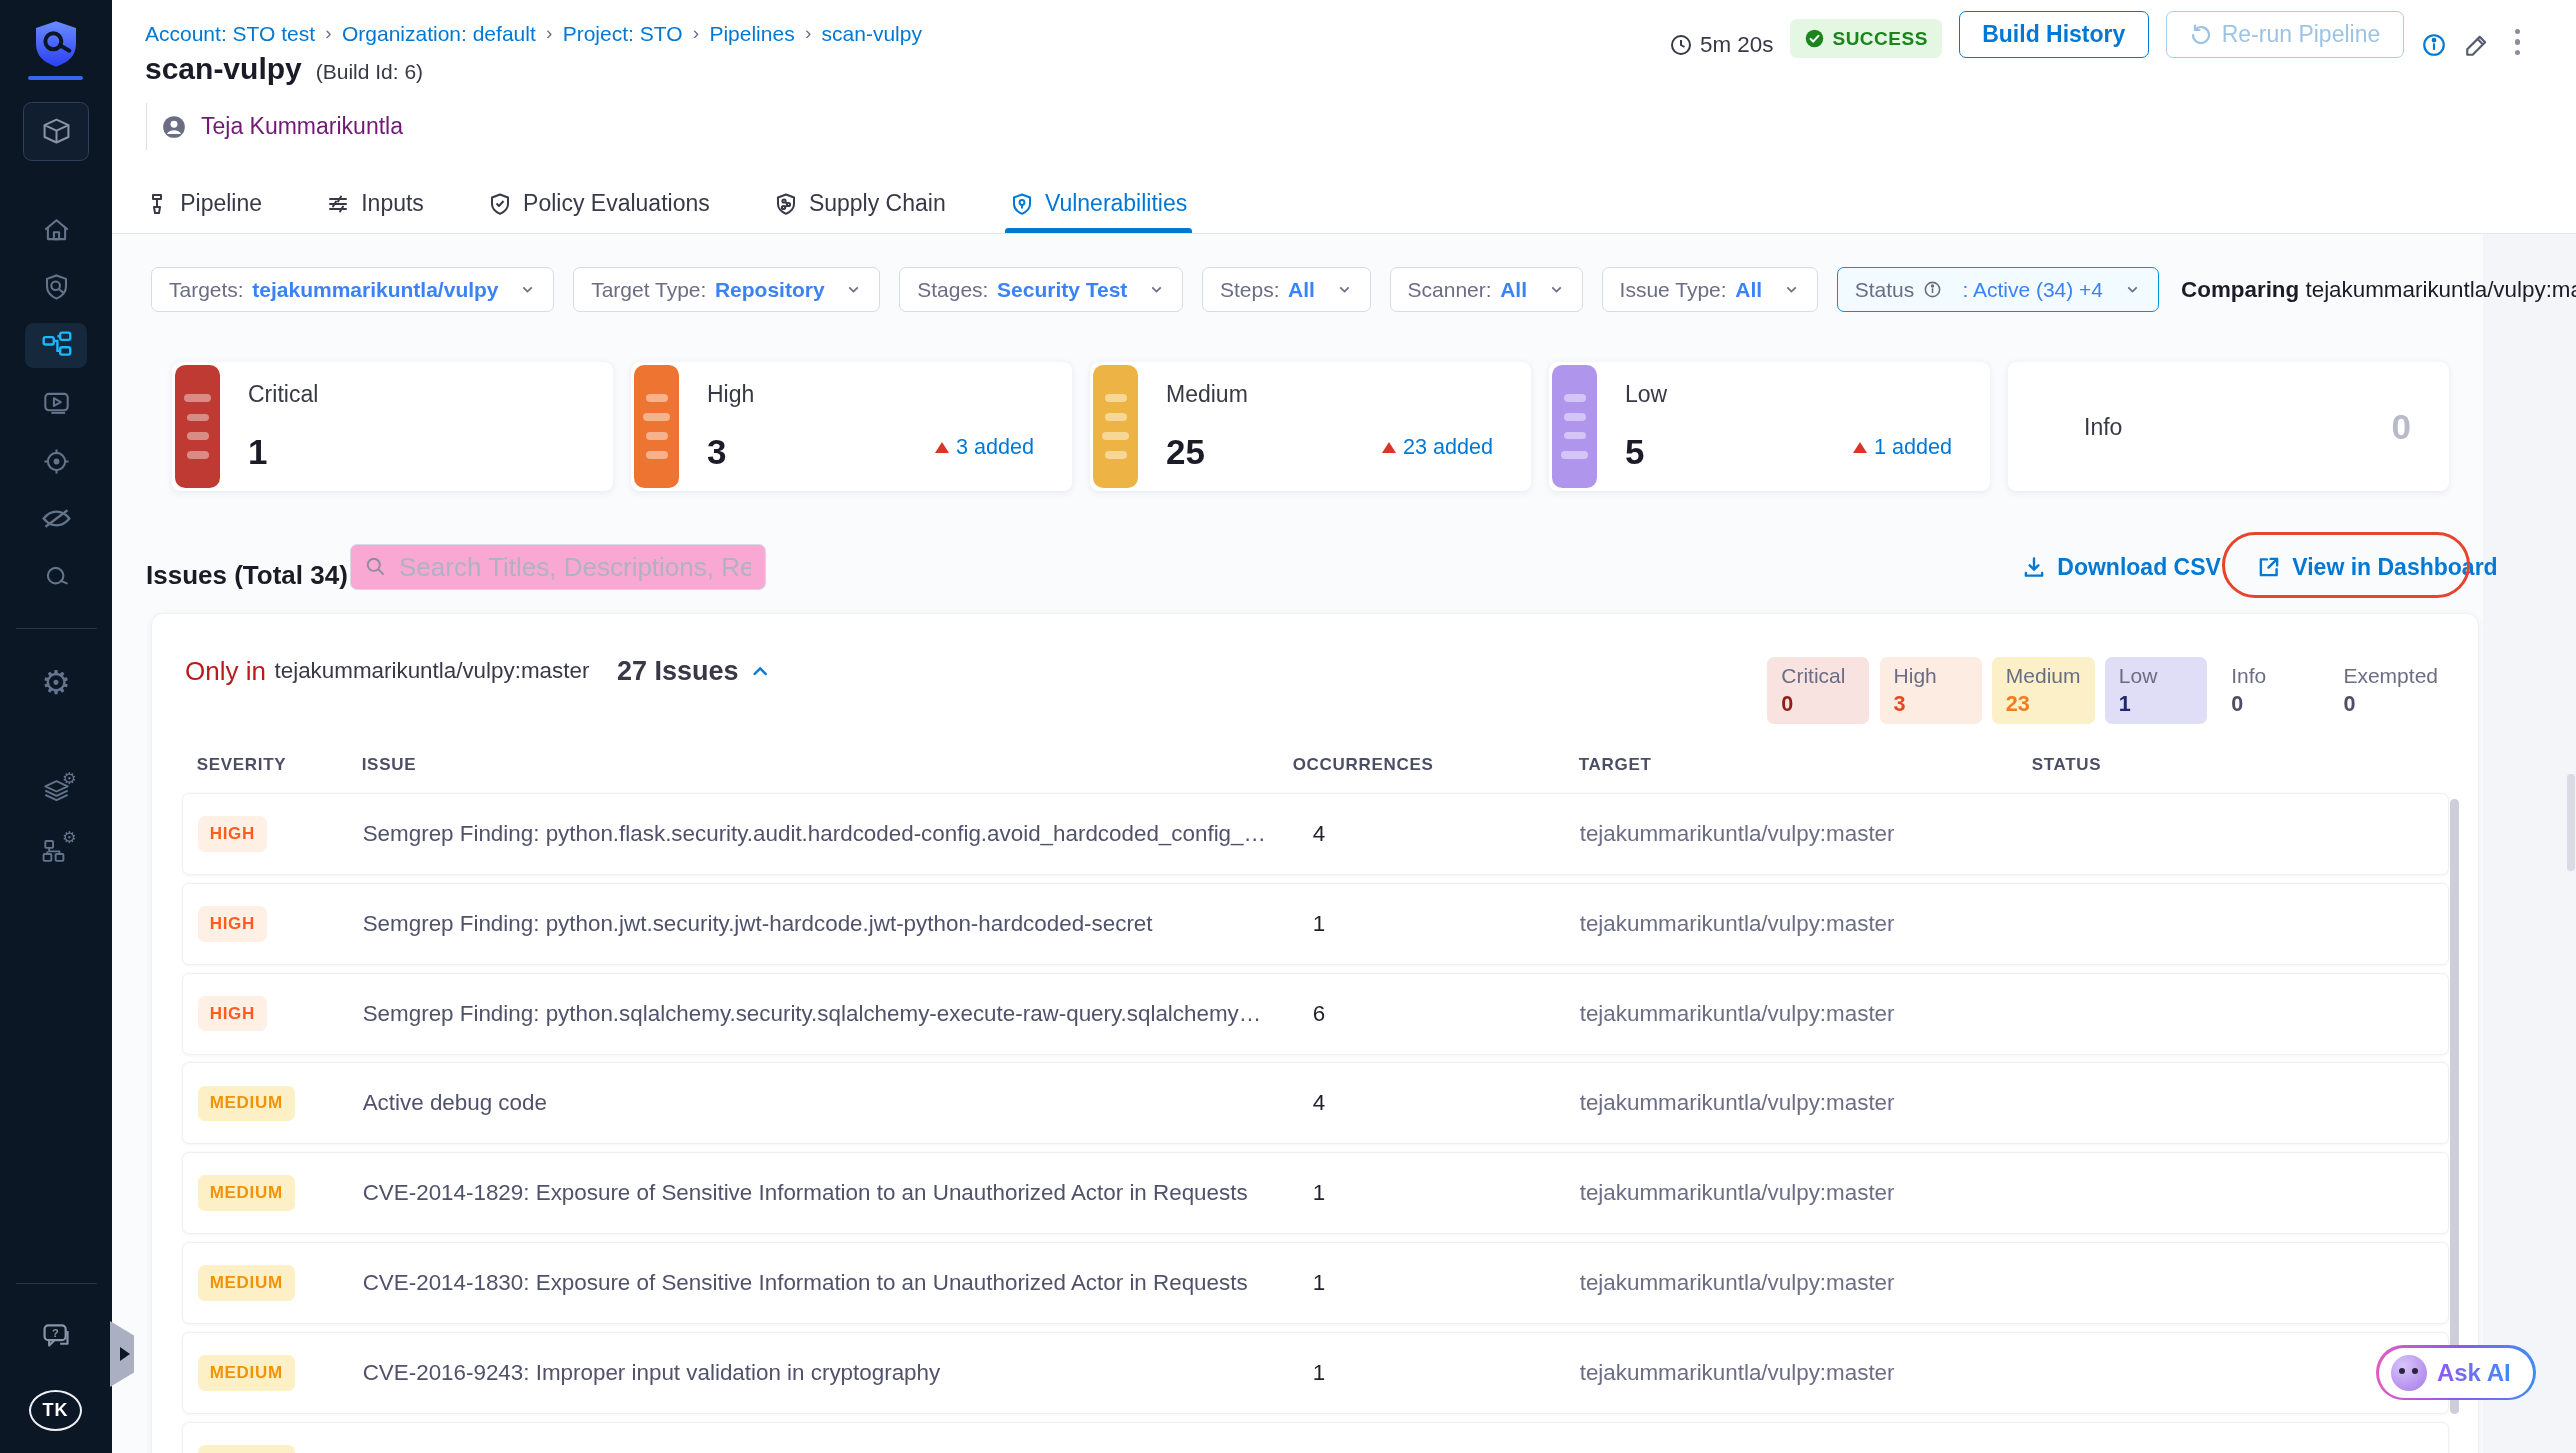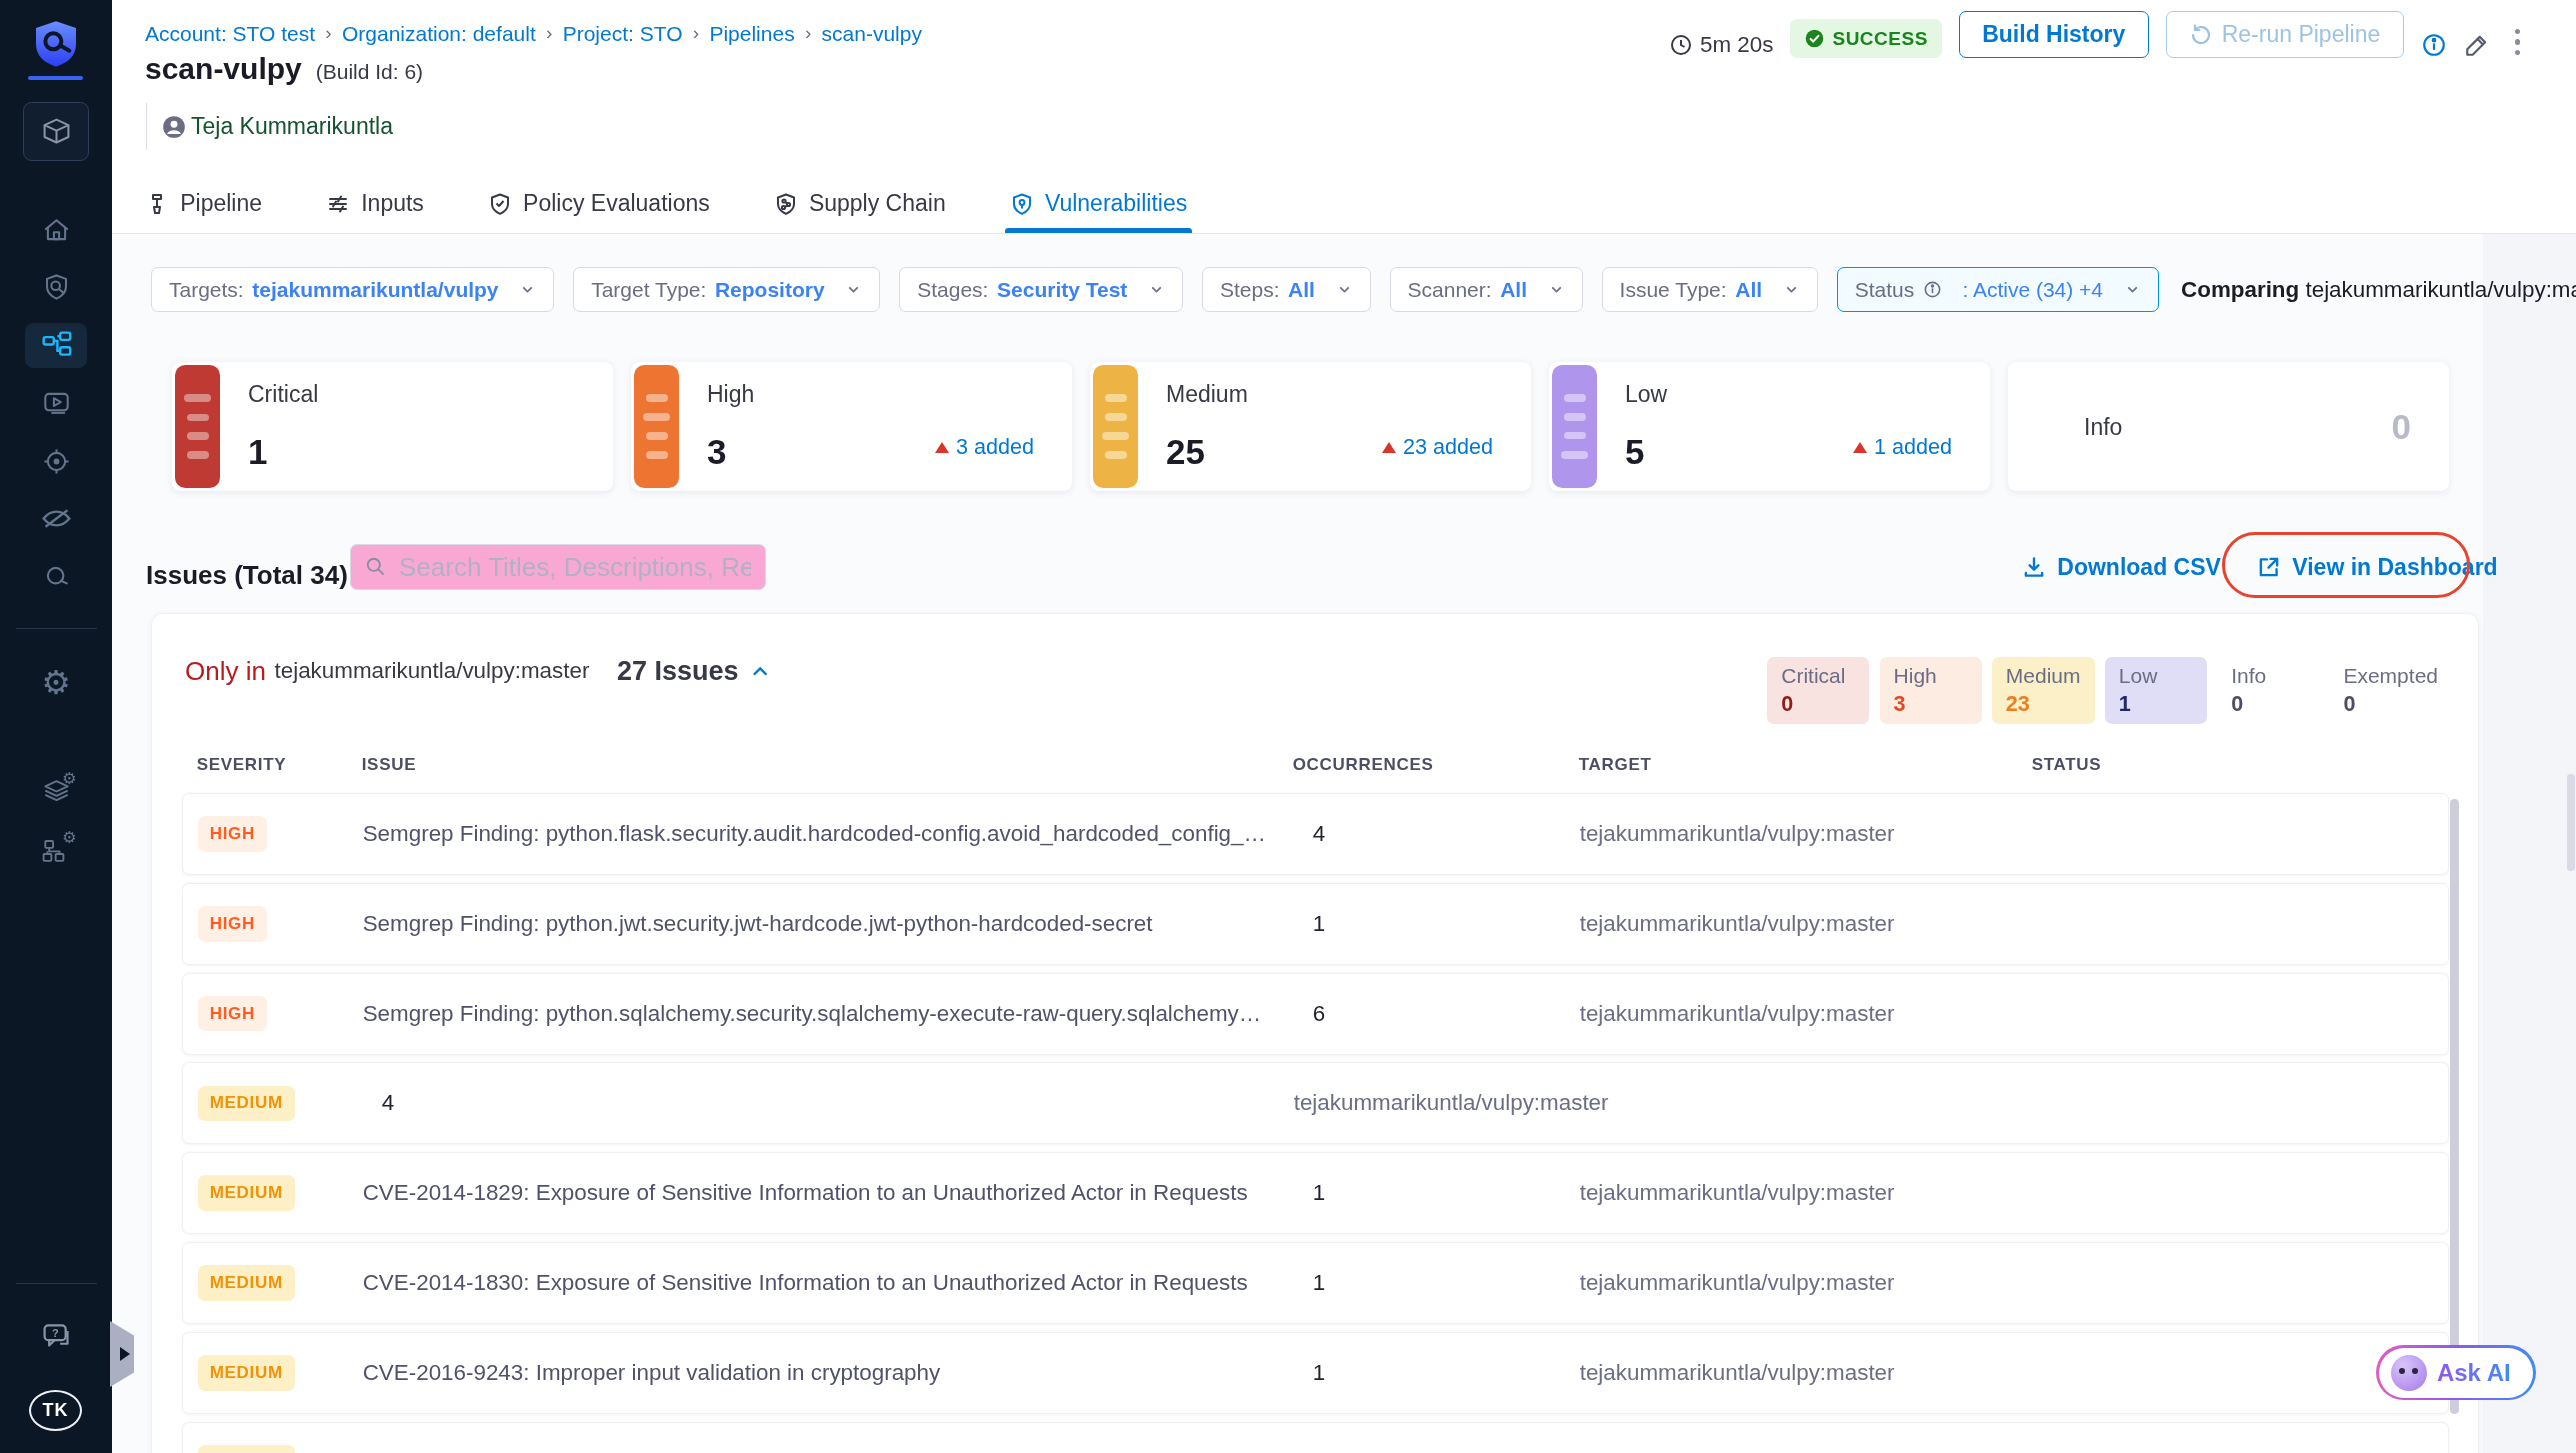--- a/index.html
+++ b/index.html
@@ -38,21 +38,21 @@
   .btn-outline { height:47px; border-radius:7px; border:1.7px solid #0278d5; color:#0278d5; background:#fff;
     font-weight:bold; font-size:23px; padding:0 22.4px; display:flex; align-items:center; gap:8.6px; cursor:pointer; }
   .btn-disabled { border-color:#a8cdea; color:#9dc3e4; font-weight:normal; }
   .icon-btn { color:#565c6e; background:none; border:none; cursor:pointer; display:flex; align-items:center; }
   .kebab { display:flex; flex-direction:column; gap:5.2px; padding:3.4px 8.6px; cursor:pointer; }
   .kebab i { width:5.2px; height:5.2px; border-radius:50%; background:#8b8d9f; }
   .title-row { position:absolute; left:33px; top:52px; display:flex; align-items:baseline; gap:14px; }
   .page-title { font-size:30px; font-weight:bold; color:#1b1b28; }
   .build-id { font-size:21px; color:#383946; }
   .author-row { position:absolute; left:34px; top:103px; height:47px; border-left:1.7px solid #dcdde8; padding-left:14px;
-    display:flex; align-items:center; gap:4px; font-size:23px; color:#14532d; }
+    display:flex; align-items:center; gap:14px; font-size:23px; color:#701a75; }
   .tabs { position:absolute; left:33px; bottom:0; display:flex; gap:64px; height:59px; }
   .tab { display:flex; align-items:center; gap:11.2px; font-size:23px; color:#383946; position:relative; cursor:pointer; }
   .tab.active { color:#0278d5; }
   .tab.active::after { content:""; position:absolute; left:-5.2px; right:-5.2px; bottom:0; height:5.2px; background:#0278d5; border-radius:3.4px 3.4px 0 0; }
 
   
   .content { position:absolute; left:0; top:234px; width:100%; height:1219px; background:#fafbfd; }
   .gutter { position:absolute; left:2371px; top:0; width:93px; height:100%; background:#f4f5f9; }
 
   .filters { position:absolute; left:39px; top:33px; display:flex; align-items:center; gap:19px; }
@@ -601,20 +601,21 @@
         </div>
         <div class="row tgrid">
           <span><span class="sevbadge sev-high">HIGH</span></span>
           <span class="cell-issue">Semgrep Finding: python.sqlalchemy.security.sqlalchemy-execute-raw-query.sqlalchemy-exec...</span>
           <span class="cell-occ">6</span>
           <span class="cell-target">tejakummarikuntla/vulpy:master</span>
           <span></span>
         </div>
         <div class="row tgrid">
           <span><span class="sevbadge sev-medium">MEDIUM</span></span>
+          <span class="cell-issue">Active debug code</span>
           <span class="cell-occ">4</span>
           <span class="cell-target">tejakummarikuntla/vulpy:master</span>
           <span></span>
         </div>
         <div class="row tgrid">
           <span><span class="sevbadge sev-medium">MEDIUM</span></span>
           <span class="cell-issue">CVE-2014-1829: Exposure of Sensitive Information to an Unauthorized Actor in Requests</span>
           <span class="cell-occ">1</span>
           <span class="cell-target">tejakummarikuntla/vulpy:master</span>
           <span></span>

